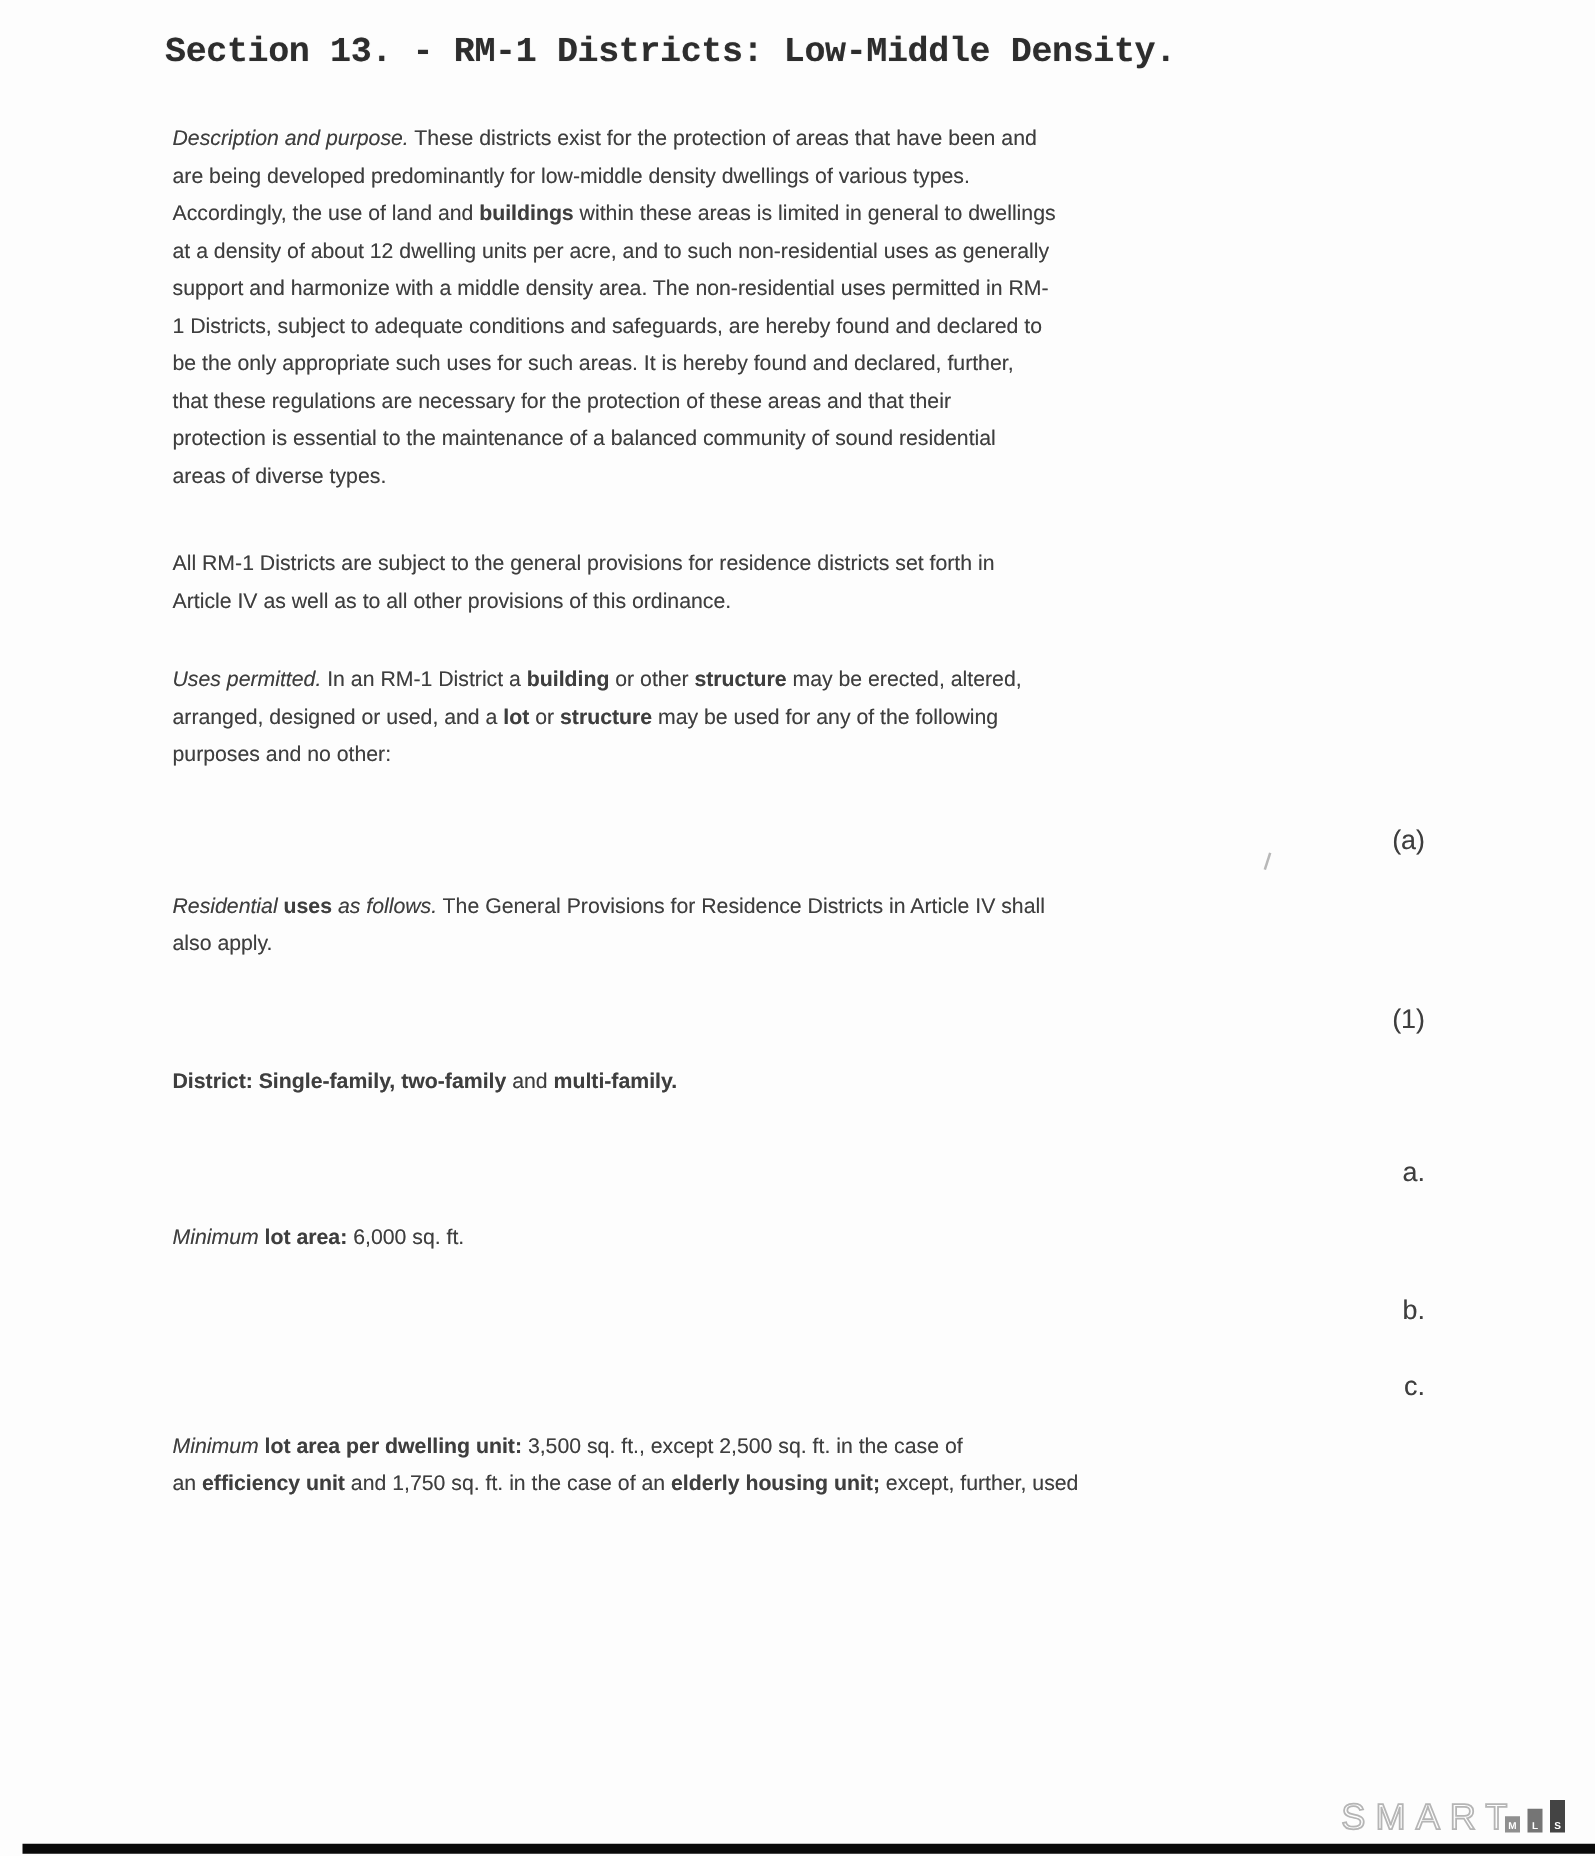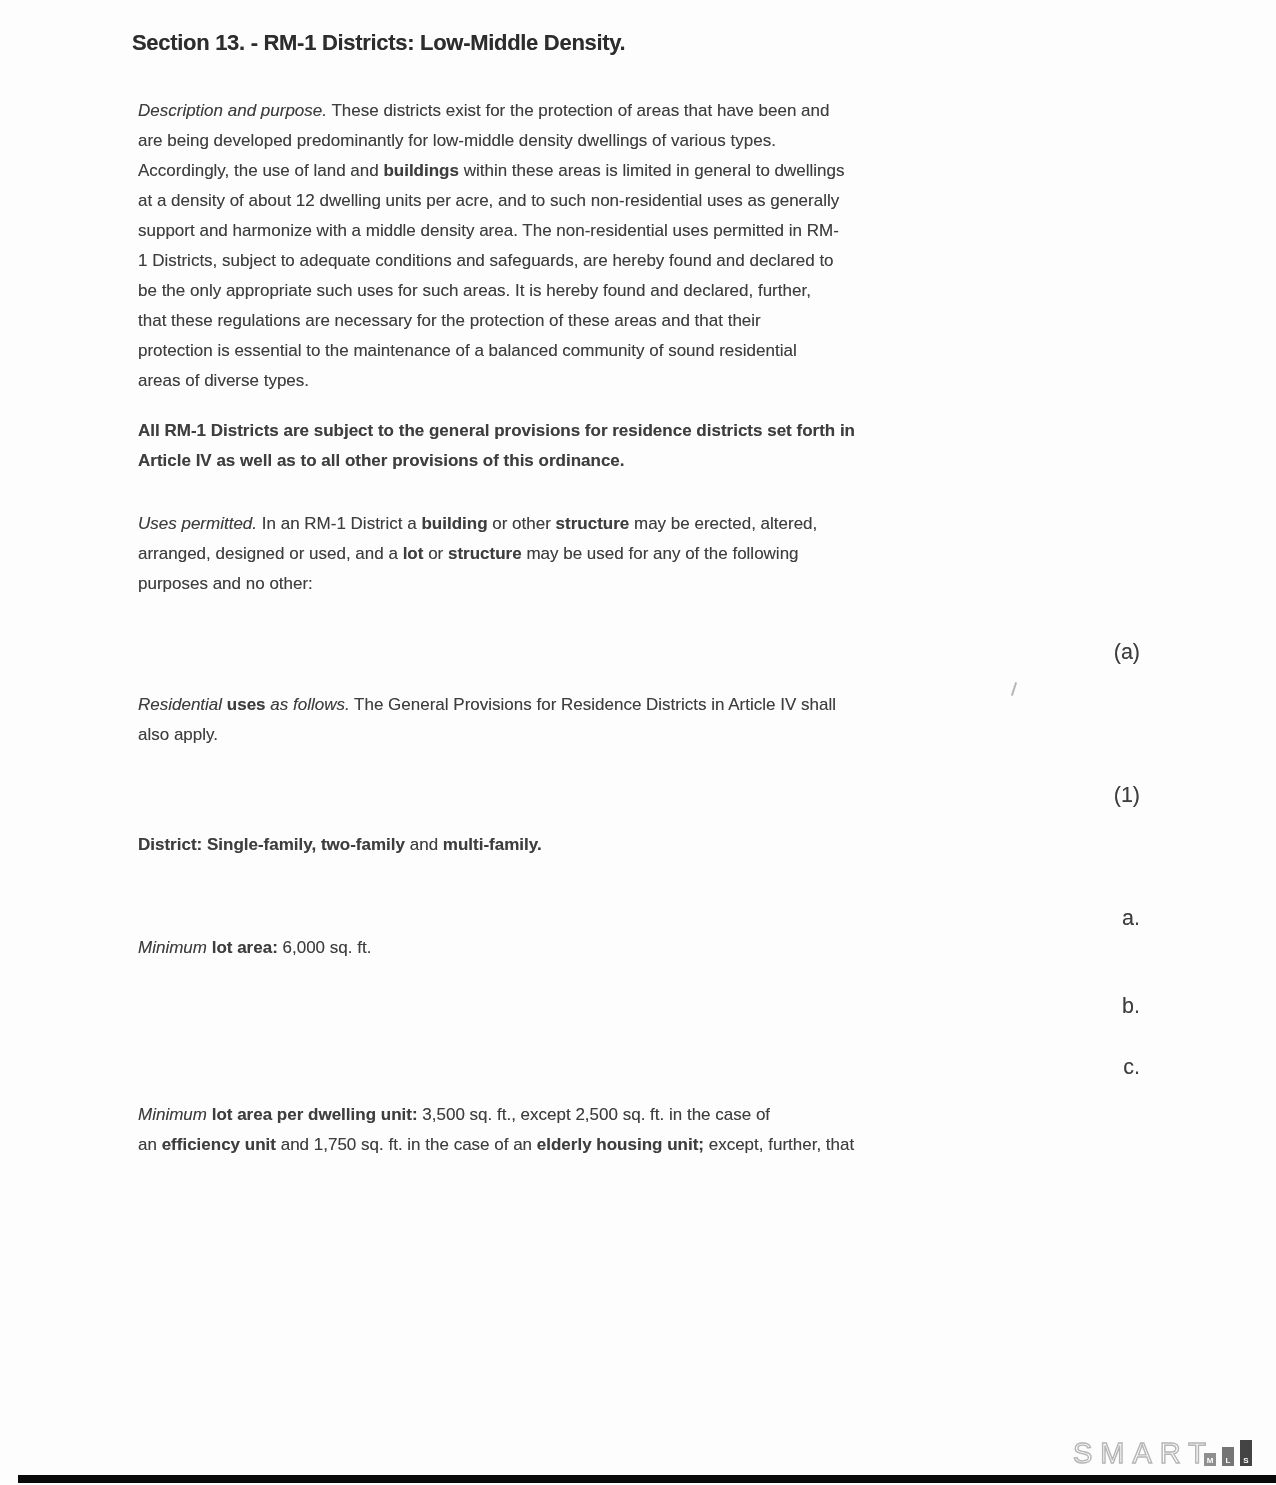--- a/index.html
+++ b/index.html
@@ -8,55 +8,56 @@
     width:1276px;
     height:1485px;
     background:#fdfdfd;
     overflow:hidden;
     font-family:"Liberation Sans","DejaVu Sans",sans-serif;
     color:#3e3e3e;
   }
   .content{padding:26px 136px 0 138px;}
   .doc-title{
     margin:0 0 0 -6px;
-    font-size:22px;
+    font-size:28px;
     line-height:34px;
     font-weight:700;
     letter-spacing:-0.3px;
     color:#2d2d2d;
     text-shadow:0 0 0.6px rgba(45,45,45,.5);
+    font-family:Liberation Mono, monospace;
   }
   .para{
     font-size:17px;
     line-height:30px;
     white-space:pre-wrap;
     text-shadow:0 0 0.5px rgba(62,62,62,.45);
   }
   .marker{
     font-size:21.5px;
     line-height:30px;
     text-align:right;
     text-shadow:0 0 0.5px rgba(62,62,62,.45);
   }
   
   .s-r{}
   .s-i{font-style:italic;}
   .s-bi{font-weight:700;}
   .s-u{text-decoration:underline;text-underline-offset:3px;text-decoration-thickness:1.5px;}
   
   #p1{margin-top:36px;}
-  #p2{margin-top:20px;font-weight:bold;}
+  #p2{margin-top:40px;}
   #p3{margin-top:33px;}
   #m-a{margin-top:38px;}
   #p4{margin-top:23px;}
   #m-1{margin-top:30px;}
   #p5{margin-top:20px;}
   #p6{margin-top:20px;}
   #m-a2{margin-top:43px;}
-  #p7{}
+  #p7{margin-top:22px;}
   #m-b{margin-top:28px;}
   #p8{margin-top:24px;}
   #m-c{margin-top:31px;}
   #p9{margin-top:18px;}
   
   .artifact-slash{
     position:absolute;
     left:1013px;
     top:682px;
     width:2px;
@@ -134,21 +135,21 @@
     <div class="marker" id="m-a2">a.</div>
 
     <div class="para" id="p7"><span class="s-i">Minimum </span><span class="s-bi">lot area:</span><span class="s-r"> 6,000 sq. ft.</span></div>
 
     <div class="marker" id="m-b">b.</div>
 
 
     <div class="marker" id="m-c">c.</div>
 
     <div class="para" id="p9"><span class="s-i">Minimum </span><span class="s-bi">lot area per dwelling unit:</span><span class="s-r"> 3,500 sq. ft., except 2,500 sq. ft. in the case of
-an </span><span class="s-bi">efficiency unit</span><span class="s-r"> and 1,750 sq. ft. in the case of an </span><span class="s-bi">elderly housing unit;</span><span class="s-r"> except, further, that</span></div>
+an </span><span class="s-bi">efficiency unit</span><span class="s-r"> and 1,750 sq. ft. in the case of an </span><span class="s-bi">elderly housing unit;</span><span class="s-r"> except, further, used</span></div>
 
   </div>
 
   <div class="artifact-slash"></div>
 
   <svg class="mls-logo" width="180" height="31" viewBox="0 0 180 31">
     <text x="0" y="26" class="logo-outline">SMART</text>
     <g>
       <rect x="131" y="16" width="12" height="13" fill="#8f8f8f"></rect>
       <text x="137" y="26" class="logo-box-letter">M</text>

